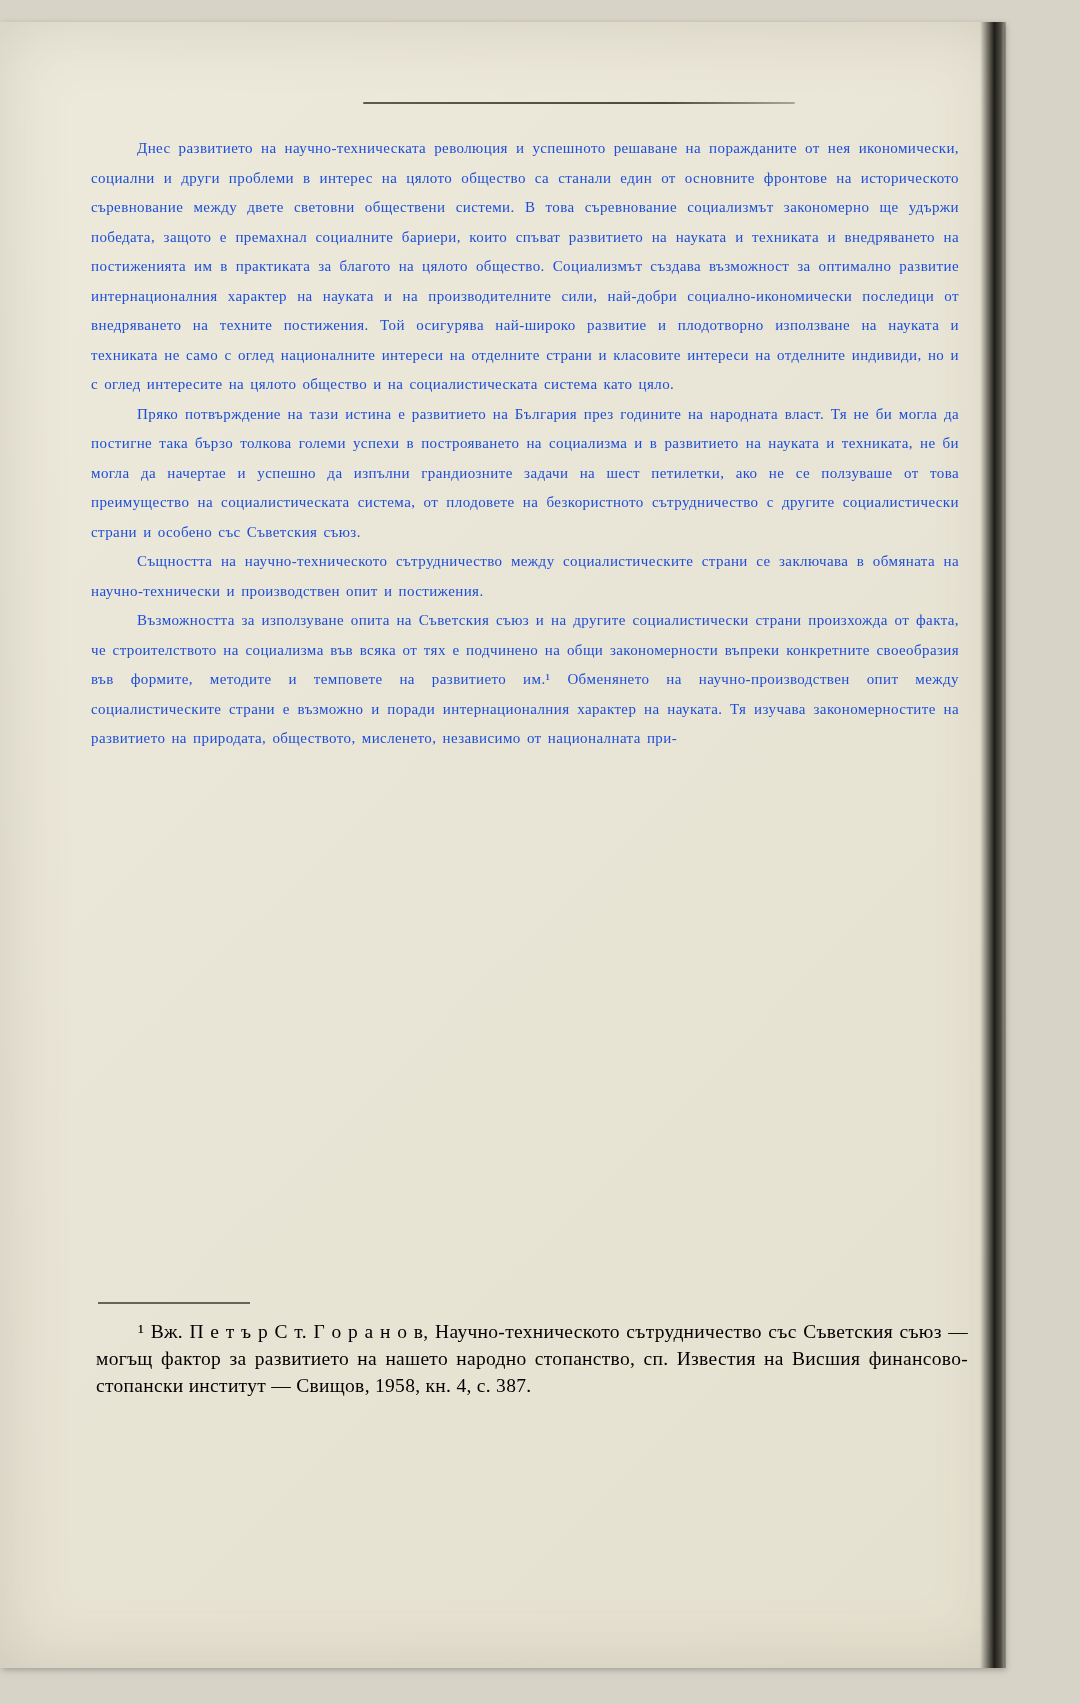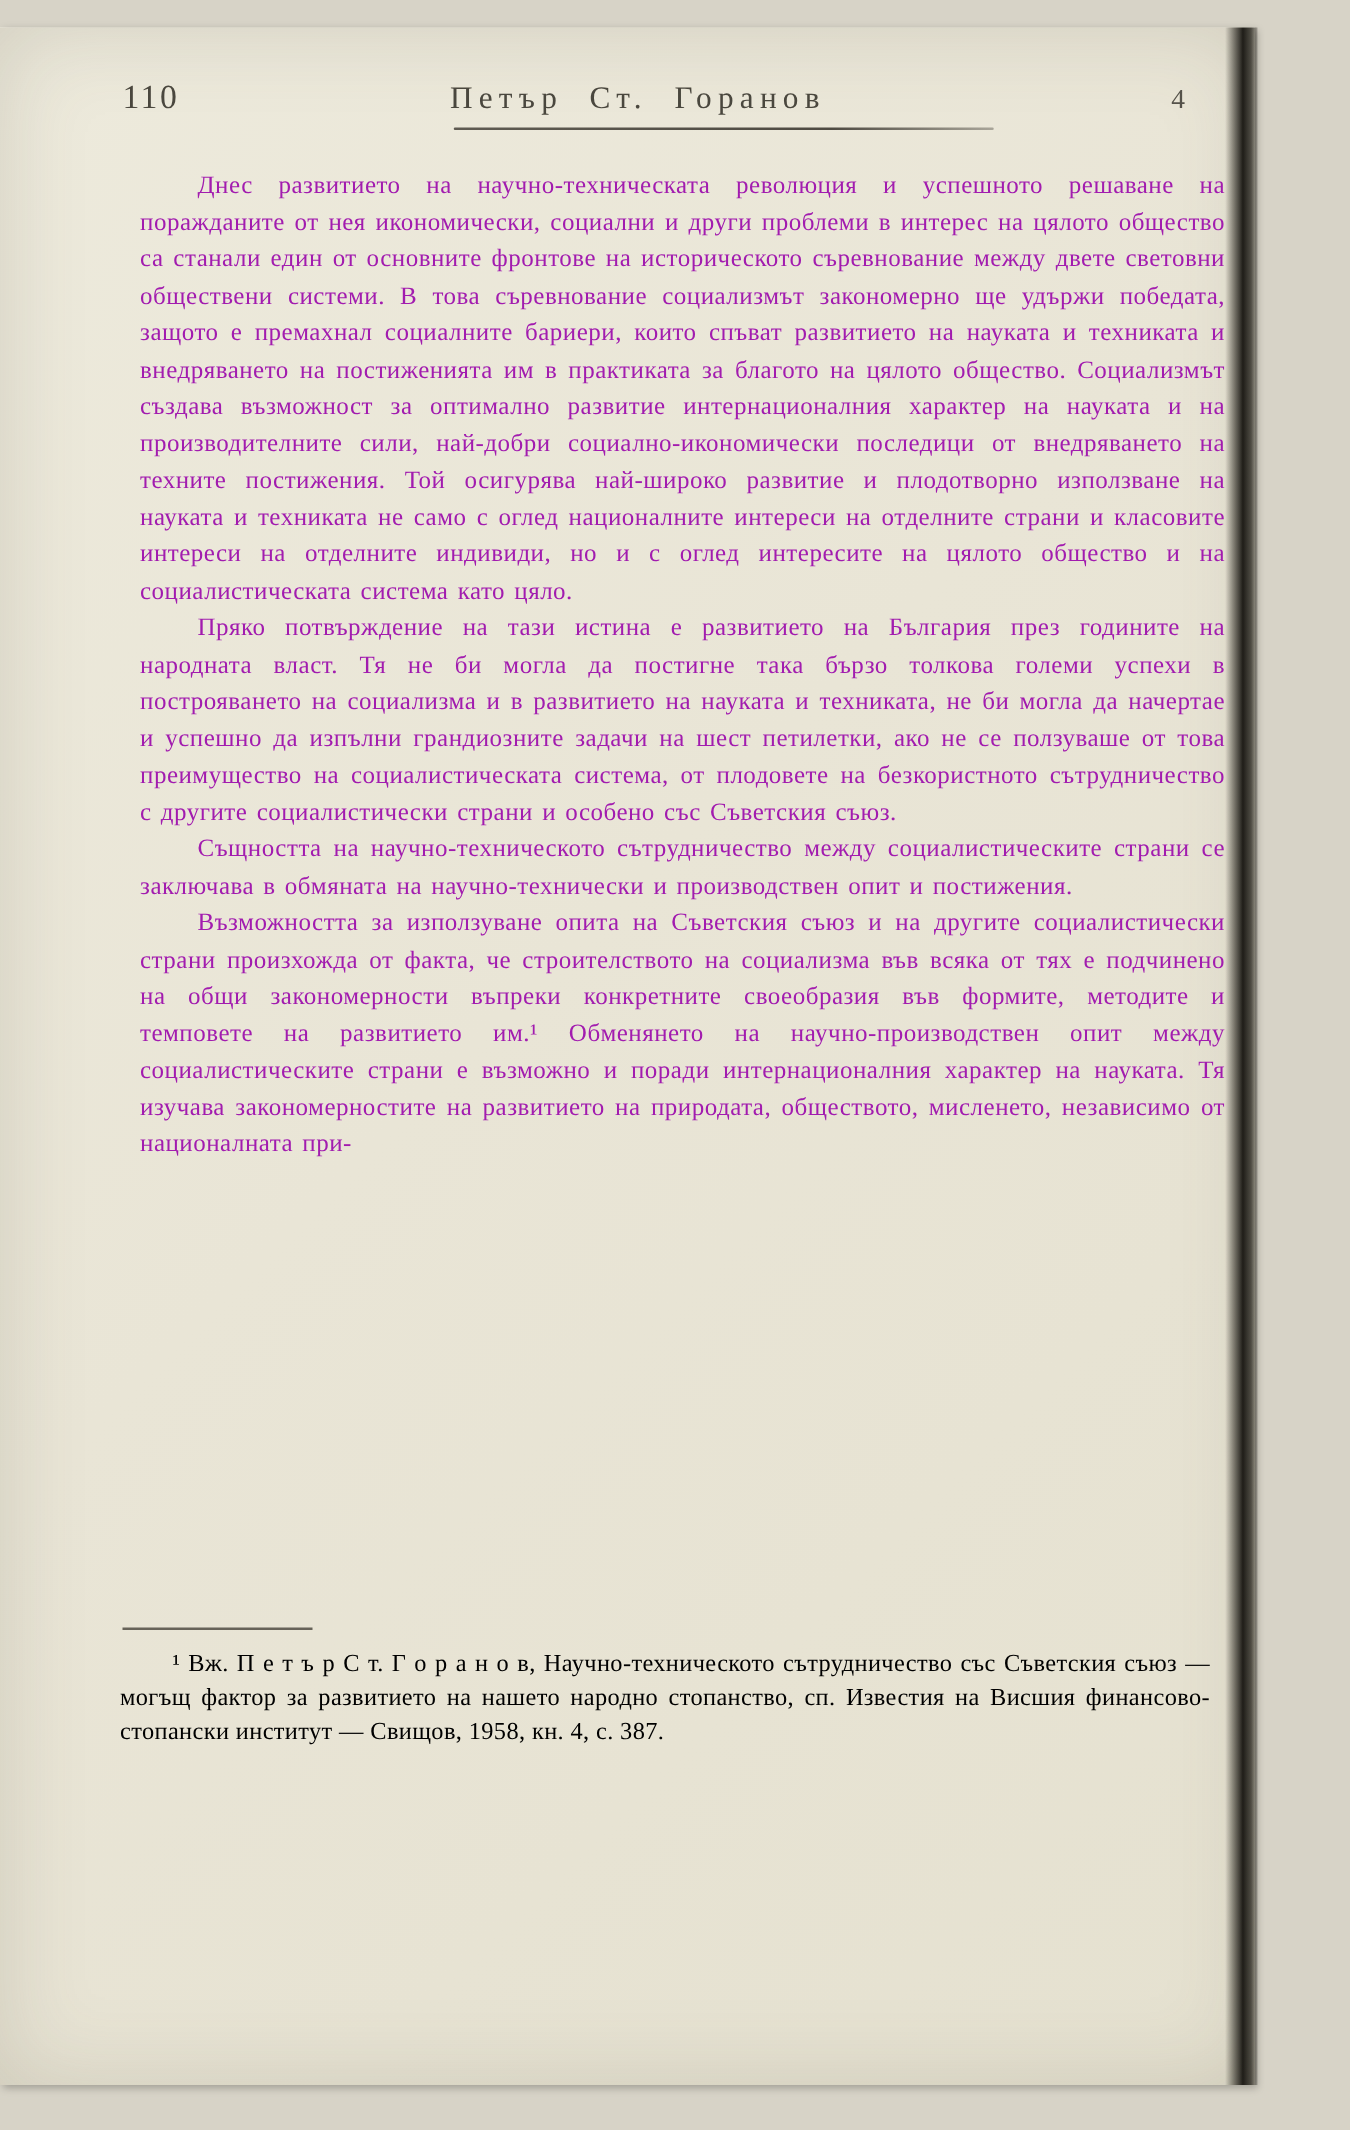--- a/index.html
+++ b/index.html
@@ -69,29 +69,29 @@
     position: absolute;
     left: 363px;
     top: 102px;
     width: 432px;
     height: 2px;
     background: linear-gradient(to right, rgba(70,66,58,0.85), rgba(70,66,58,0.95) 70%, rgba(70,66,58,0.4));
     border-radius: 1px;
   }
   .body-text {
     position: absolute;
-    left: 112px;
+    left: 91px;
     top: 134px;
     width: 868px;
-    font-size: 20px;
+    font-size: 15px;
     line-height: 29.5px;
     text-align: justify;
     letter-spacing: 0.4px;
     word-spacing: 2px;
-    color: #a21caf;
+    color: #1d4ed8;
   }
   .body-text p {
     margin: 0;
     text-indent: 46px;
   }
   .footnote-rule {
     position: absolute;
     left: 98px;
     top: 1302px;
     width: 152px;
@@ -114,25 +114,20 @@
     text-indent: 42px;
   }
 </style>
 </head>
 <body>
 
 <div class="scan-canvas">
 
   <div class="page"></div>
 
-  <header class="page-header">
-    <span class="page-number">110</span>
-    <span class="running-title">Петър Ст. Горанов</span>
-    <span class="corner-mark">4</span>
-  </header>
 
   <div class="header-rule"></div>
 
   <main class="body-text">
     <p>Днес развитието на научно-техническата революция и успешното решаване на пораждани­те от нея икономически, социални и други проблеми в интерес на цялото общество са станали един от основните фронтове на историческото съревнование между двете световни обществени системи. В това съревнование социализмът закономерно ще удържи победата, защото е премахнал социалните бариери, които спъват развитието на науката и техниката и внедряването на постиженията им в практиката за благото на цялото общество. Социализмът създава възможност за оптимално развитие интернационалния характер на науката и на производителните сили, най-добри социално-икономически последици от внедряването на техните постижения. Той осигурява най-широко развитие и плодотворно използване на науката и техниката не само с оглед националните интереси на отделните страни и класовите интереси на отделните индивиди, но и с оглед интересите на цялото общество и на социалистическата система като цяло.</p>
     <p>Пряко потвърждение на тази истина е развитието на България през годините на народната власт. Тя не би могла да постигне така бързо толкова големи успехи в построяването на социализма и в развитието на науката и техниката, не би могла да начертае и успешно да изпълни грандиозните задачи на шест петилетки, ако не се ползуваше от това преимущество на социалистическата система, от плодовете на безкористното сътрудничество с другите социалистически страни и особено със Съветския съюз.</p>
     <p>Същността на научно-техническото сътрудничество между социалистическите страни се заключава в обмяната на научно-технически и производствен опит и постижения.</p>
     <p>Възможността за използуване опита на Съветския съюз и на другите социалистически страни произхожда от факта, че строителството на социализма във всяка от тях е подчинено на общи закономерности въпреки конкретните своеобразия във формите, методите и темповете на развитието им.¹ Обменянето на научно-производствен опит между социалистическите страни е възможно и поради интернационалния характер на науката. Тя изучава закономерностите на развитието на природата, обществото, мисленето, независимо от националната при-</p>
   </main>
 

